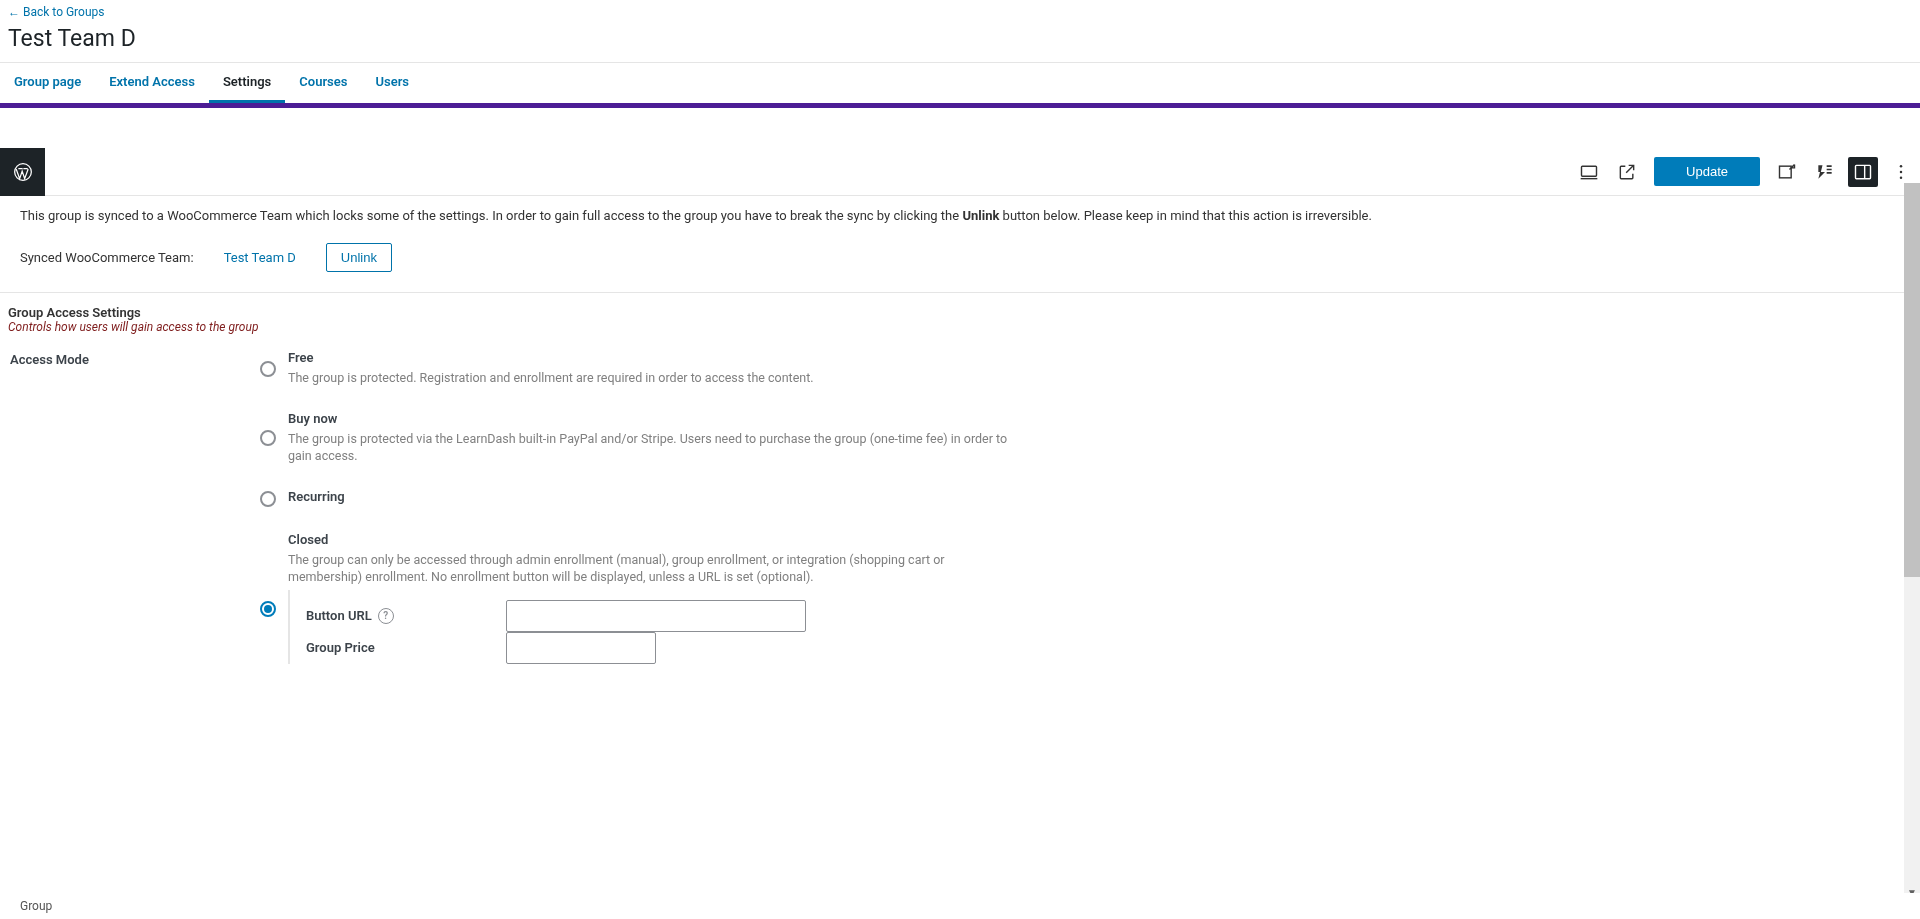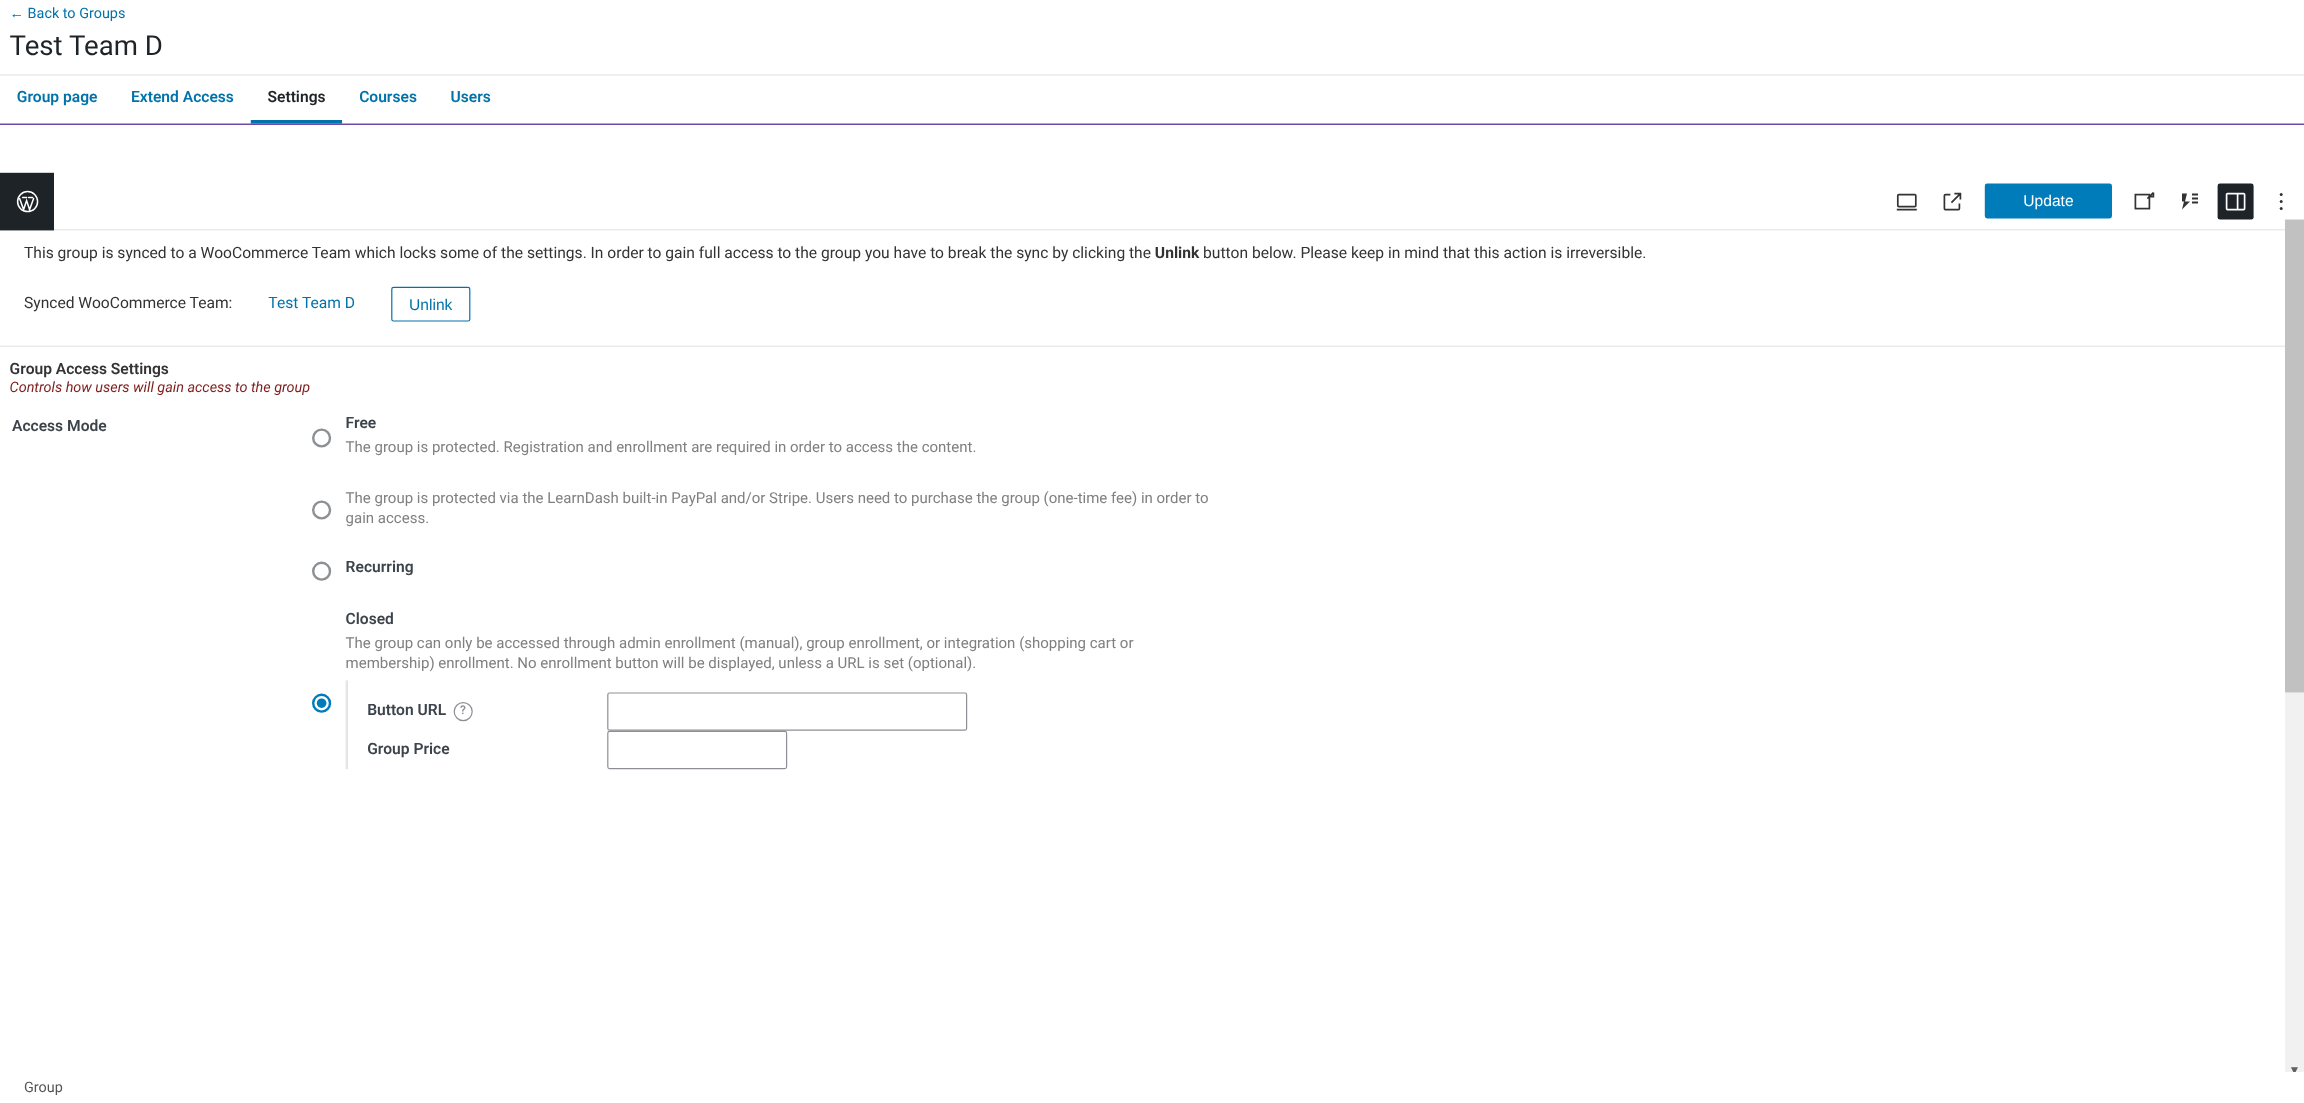--- a/index.html
+++ b/index.html
@@ -3,21 +3,21 @@
 <meta charset="utf-8">
 <style>
   * { box-sizing: border-box; margin: 0; padding: 0; }
   body { font-family: -apple-system, BlinkMacSystemFont, "Segoe UI", Roboto, Helvetica, Arial, sans-serif; font-size: 13px; color: #333; background: #fff; }
 
   .back-link { padding: 4px 8px; }
   .back-link a { color: #0073aa; text-decoration: none; font-size: 12px; }
 
   .page-title { font-size: 23px; font-weight: 400; color: #1d2327; padding: 2px 8px 10px; }
 
-  .tab-row { border-top: 1px solid #e5e5e5; border-bottom: 1px solid #4c1d95; display: flex; gap: 0; padding: 0; }
+  .tab-row { border-top: 1px solid #e5e5e5; border-bottom: 5px solid #4c1d95; display: flex; gap: 0; padding: 0; }
   .tab-item { padding: 11px 14px; font-size: 13px; font-weight: 600; color: #0073aa; cursor: pointer; border-bottom: 3px solid transparent; }
   .tab-item.active { color: #1d2327; border-bottom-color: #0073aa; }
 
   .editor-bar { display: flex; align-items: center; height: 48px; border-bottom: 1px solid #e5e5e5; margin-top: 40px; }
   .wp-logo { width: 45px; height: 48px; background: #1d2327; display: flex; align-items: center; justify-content: center; color: #fff; }
   .wp-logo svg { width: 24px; height: 24px; }
   .editor-bar .spacer { flex: 1; }
   .editor-bar .bar-btn { width: 30px; height: 30px; display: flex; align-items: center; justify-content: center; margin: 0 4px; cursor: pointer; border-radius: 2px; }
   .editor-bar .bar-btn.dark { background: #1d2327; color: #fff; }
   .editor-bar .update-btn { background: #007cba; color: #fff; padding: 7px 32px; border: none; border-radius: 2px; font-size: 13px; cursor: pointer; margin: 0 8px; }
@@ -157,20 +157,21 @@
         <div class="radio-circle"></div>
         <div class="radio-text">
           <div class="radio-title">Free</div>
           <div class="radio-desc">The group is protected. Registration and enrollment are required in order to access the content.</div>
         </div>
       </div>
 
       <div class="radio-opt">
         <div class="radio-circle"></div>
         <div class="radio-text">
+          <div class="radio-title">Buy now</div>
           <div class="radio-desc">The group is protected via the LearnDash built-in PayPal and/or Stripe. Users need to purchase the group (one-time fee) in order to gain access.</div>
         </div>
       </div>
 
       <div class="radio-opt">
         <div class="radio-circle"></div>
         <div class="radio-text">
           <div class="radio-title">Recurring</div>
         </div>
       </div>

